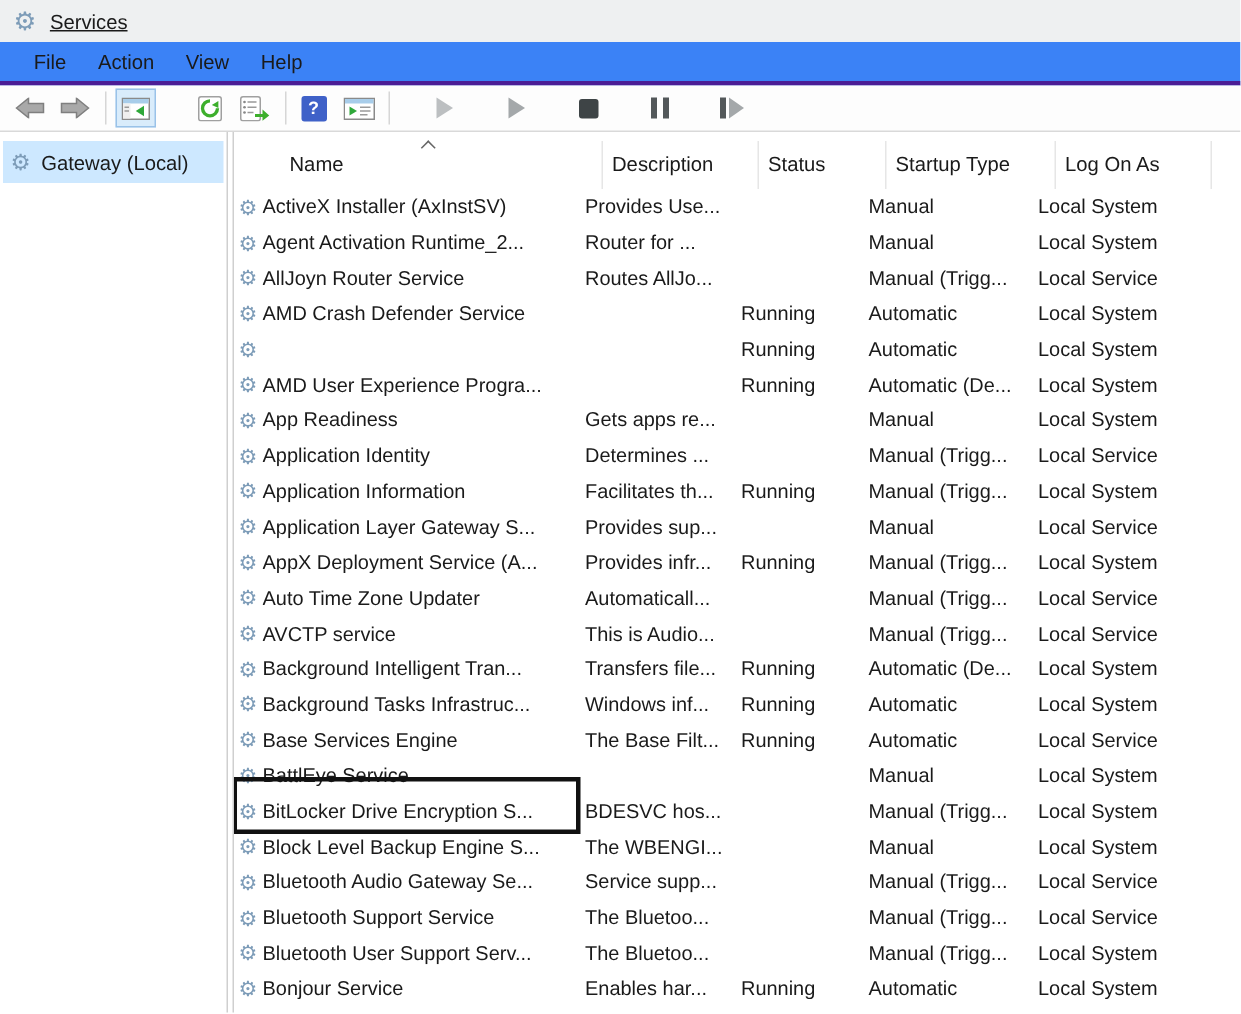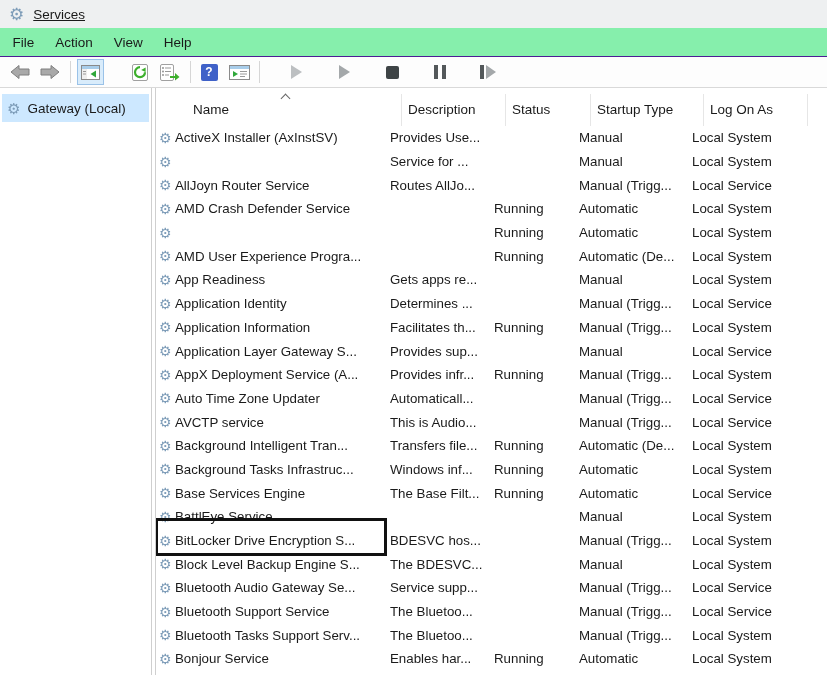--- a/index.html
+++ b/index.html
@@ -8,21 +8,21 @@
   .app { position:relative; width:827px; height:676px; background:#fff; }
 
   
   .titlebar { height:28px; background:#eef0f1; display:flex; align-items:center; padding-left:9px; gap:9px; }
   .titlebar .title { font-size:13.5px;text-decoration:underline; }
   .gear { color:#7d9cb8; display:inline-block; line-height:1; }
   .gear.big { font-size:17px; }
   .gear.row-gear { font-size:14px; width:15px; margin-left:3px; margin-right:1px; flex:0 0 auto; }
 
   
-  .menubar { height:29px; display:flex; align-items:center; padding-left:2px; background:#86efac; border-bottom:1px solid #4c1d95; }
+  .menubar { height:29px; display:flex; align-items:center; padding-left:12px; background:#3b82f6; border-bottom:3px solid #4c1d95; }
   .menu-item { font-size:13.5px; padding:4px 10.5px; cursor:default; }
 
   
   .toolbar { height:31px; display:flex; align-items:center; background:#fdfdfd; border-bottom:1px solid #d9d9d9; padding-left:8px; }
   .tbtn { height:26px; min-width:24px; display:flex; align-items:center; justify-content:center; margin-right:6px; border:1px solid transparent; }
   .tbtn.selected { background:#d9ecfb; border:1px solid #9ac2e8; width:27px; }
   .tsep { width:1px; height:22px; background:#d6d6d6; margin:0 6px 0 2px; }
   .gap { width:18px; }
 
   
@@ -202,22 +202,23 @@
       <span class="nm">ActiveX Installer (AxInstSV)</span>
     </div>
     <div class="cell c-desc">Provides Use...</div>
     <div class="cell c-status"></div>
     <div class="cell c-startup">Manual</div>
     <div class="cell c-logon">Local System</div>
   </div>
           <div class="row">
     <div class="cell c-name">
       <span class="gear row-gear">⚙</span>
-    </div>
-    <div class="cell c-desc">Service for ...</div>
+      <span class="nm">Agent Activation Runtime_2...</span>
+    </div>
+    <div class="cell c-desc">Router for ...</div>
     <div class="cell c-status"></div>
     <div class="cell c-startup">Manual</div>
     <div class="cell c-logon">Local System</div>
   </div>
           <div class="row">
     <div class="cell c-name">
       <span class="gear row-gear">⚙</span>
       <span class="nm">AllJoyn Router Service</span>
     </div>
     <div class="cell c-desc">Routes AllJo...</div>
@@ -372,21 +373,21 @@
     <div class="cell c-desc">BDESVC hos...</div>
     <div class="cell c-status"></div>
     <div class="cell c-startup">Manual (Trigg...</div>
     <div class="cell c-logon">Local System</div>
   </div>
           <div class="row">
     <div class="cell c-name">
       <span class="gear row-gear">⚙</span>
       <span class="nm">Block Level Backup Engine S...</span>
     </div>
-    <div class="cell c-desc">The BDESVC...</div>
+    <div class="cell c-desc">The WBENGI...</div>
     <div class="cell c-status"></div>
     <div class="cell c-startup">Manual</div>
     <div class="cell c-logon">Local System</div>
   </div>
           <div class="row">
     <div class="cell c-name">
       <span class="gear row-gear">⚙</span>
       <span class="nm">Bluetooth Audio Gateway Se...</span>
     </div>
     <div class="cell c-desc">Service supp...</div>
@@ -400,21 +401,21 @@
       <span class="nm">Bluetooth Support Service</span>
     </div>
     <div class="cell c-desc">The Bluetoo...</div>
     <div class="cell c-status"></div>
     <div class="cell c-startup">Manual (Trigg...</div>
     <div class="cell c-logon">Local Service</div>
   </div>
           <div class="row">
     <div class="cell c-name">
       <span class="gear row-gear">⚙</span>
-      <span class="nm">Bluetooth Tasks Support Serv...</span>
+      <span class="nm">Bluetooth User Support Serv...</span>
     </div>
     <div class="cell c-desc">The Bluetoo...</div>
     <div class="cell c-status"></div>
     <div class="cell c-startup">Manual (Trigg...</div>
     <div class="cell c-logon">Local System</div>
   </div>
           <div class="row">
     <div class="cell c-name">
       <span class="gear row-gear">⚙</span>
       <span class="nm">Bonjour Service</span>

